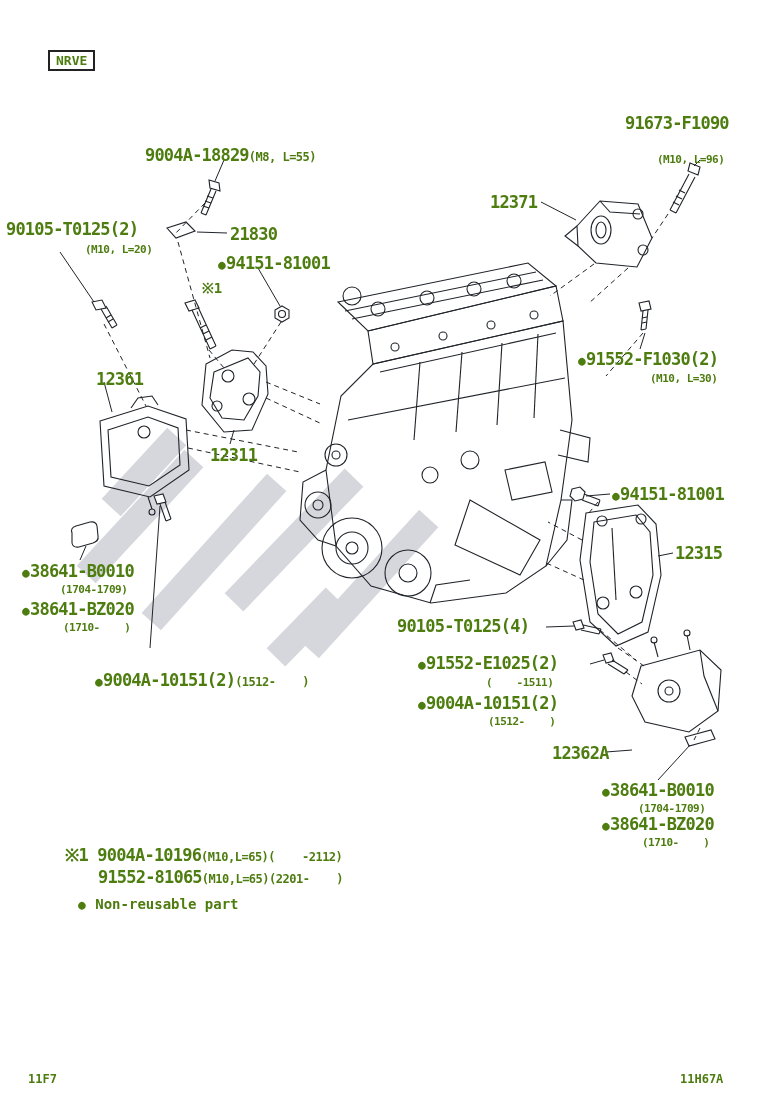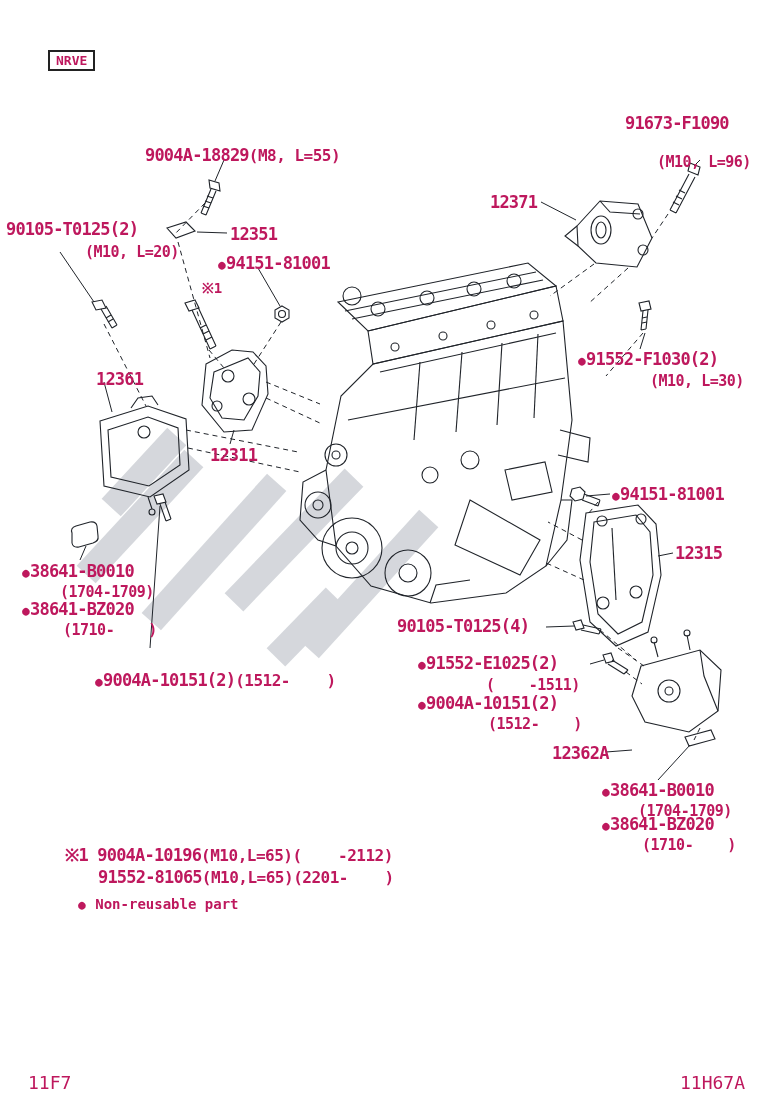--- a/index.html
+++ b/index.html
@@ -1,27 +1,27 @@
 <!DOCTYPE html>
 <html><head>
 <meta charset="utf-8">
 <style>
   html,body{margin:0;padding:0;background:#fff;}
   .page{position:relative;width:760px;height:1112px;background:#ffffff;overflow:hidden;
-        font-family:"DejaVu Sans Mono","Liberation Mono",monospace;color:#be185d;}
+        font-family:"DejaVu Sans Mono","Liberation Mono",monospace;color:#4d7c0f;}
   .art{position:absolute;left:0;top:0;}
   .lbl{position:absolute;white-space:pre;font-weight:bold;line-height:1.1;}
   .big{font-size:17px;letter-spacing:-0.8px;}
   .mid{font-size:14px;}
-  .note{font-size:16px;letter-spacing:-0.5px;}
-  .note-line{position:absolute;white-space:pre;font-weight:bold;font-size:15px;letter-spacing:-0.5px;}
+  .note{font-size:12px;letter-spacing:-0.5px;}
+  .note-line{position:absolute;white-space:pre;font-weight:bold;font-size:11px;letter-spacing:-0.5px;}
   .bullet{font-size:13px;margin-right:1px;}
   .codebox{position:absolute;left:48px;top:50px;border:2px solid #222;padding:1px 6px;
            font-size:13px;font-weight:bold;}
-  .footer{position:absolute;font-size:18px;letter-spacing:0;}
+  .footer{position:absolute;font-size:12px;letter-spacing:0;font-weight:bold;}
 </style>
 </head>
 <body>
 
 <div class="page">
 
   <svg class="art" width="760" height="1112" viewBox="0 0 760 1112">
 
     <g stroke="#b3b8c0" stroke-width="26" opacity="0.55" stroke-linecap="square">
       <line x1="95" y1="565" x2="185" y2="468"></line>
@@ -221,21 +221,21 @@
     </g>
   </svg>
 
   <div class="codebox"><span>NRVE</span></div>
 
   <div class="lbl big" style="left:145px;top:146px"><span>9004A-18829</span><span class="note">(M8, L=55)</span></div>
 
   <div class="lbl big" style="left:6px;top:220px"><span>90105-T0125(2)</span></div>
   <div class="note-line" style="left:85px;top:243px">(M10, L=20)</div>
 
-  <div class="lbl big" style="left:230px;top:225px"><span>12351</span></div>
+  <div class="lbl big" style="left:230px;top:225px"><span>21830</span></div>
 
   <div class="lbl big" style="left:218px;top:254px"><span class="bullet">●</span><span>94151-81001</span></div>
 
   <div class="lbl mid" style="left:202px;top:281px"><span>※1</span></div>
 
   <div class="lbl big" style="left:625px;top:114px"><span>91673-F1090</span></div>
   <div class="note-line" style="left:657px;top:153px">(M10, L=96)</div>
 
   <div class="lbl big" style="left:490px;top:193px"><span>12371</span></div>
 

